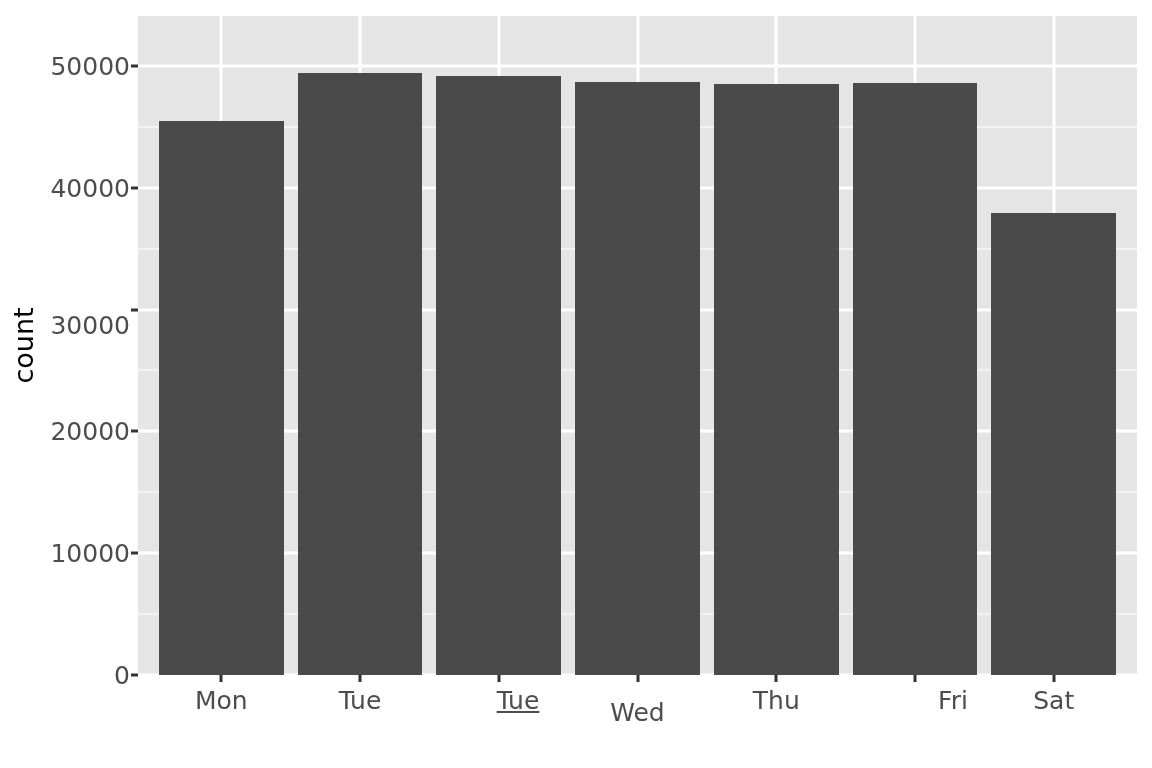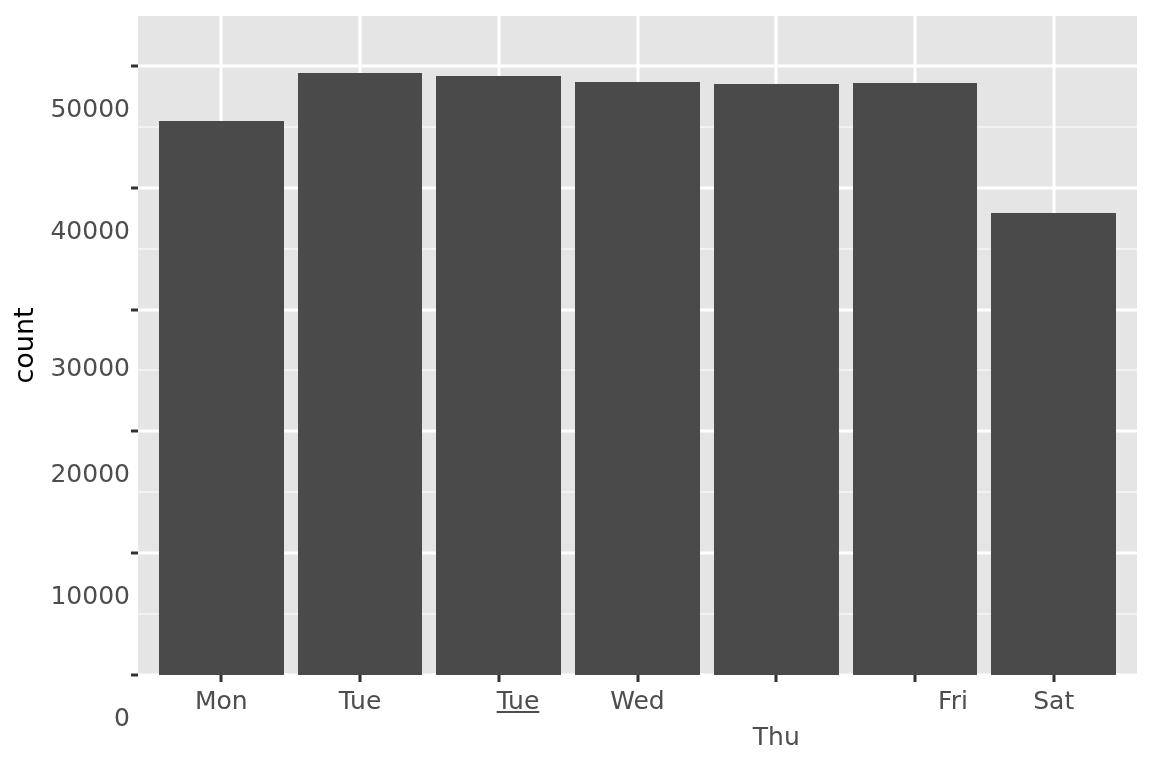--- a/index.html
+++ b/index.html
@@ -57,21 +57,20 @@
   .y-tick-label {
     position: absolute;
     right: 1022px;           
     width: 130px;
     text-align: right;
     font-size: 25px;
     color: #4d4d4d;
     line-height: 1;
     transform: translateY(-50%);
     white-space: nowrap;
-    margin-top: 42px;
   }
   .y-tick-mark {
     position: absolute;
     left: 131px;
     width: 7px;
     height: 3px;
     background: #333333;
     transform: translateY(-50%);
   }
 
@@ -191,23 +190,23 @@
       </div>
   </div>
 
   <div id="x-ticks-layer">
       <div class="x-tick-label" style="left: 221.25px;">Mon</div>
       <div class="x-tick-mark" style="left: 221.25px;"></div>
       <div class="x-tick-label" style="left: 360px;">Tue</div>
       <div class="x-tick-mark" style="left: 360px;"></div>
       <div class="x-tick-label" style="left: 518px; text-decoration: underline;">Tue</div>
       <div class="x-tick-mark" style="left: 498.75px;"></div>
-      <div class="x-tick-label" style="left: 637.5px;">Wed</div>
+      <div class="x-tick-label" style="left: 637.5px; margin-top: 12px;">Wed</div>
       <div class="x-tick-mark" style="left: 637.5px;"></div>
-      <div class="x-tick-label" style="left: 776.25px; margin-top: 36px;">Thu</div>
+      <div class="x-tick-label" style="left: 776.25px;">Thu</div>
       <div class="x-tick-mark" style="left: 776.25px;"></div>
       <div class="x-tick-label" style="left: 953px;">Fri</div>
       <div class="x-tick-mark" style="left: 915px;"></div>
       <div class="x-tick-label" style="left: 1053.75px; text-align: center;">Sat</div>
       <div class="x-tick-mark" style="left: 1053.75px;"></div>
     </div>
 
 
 </div>
 

